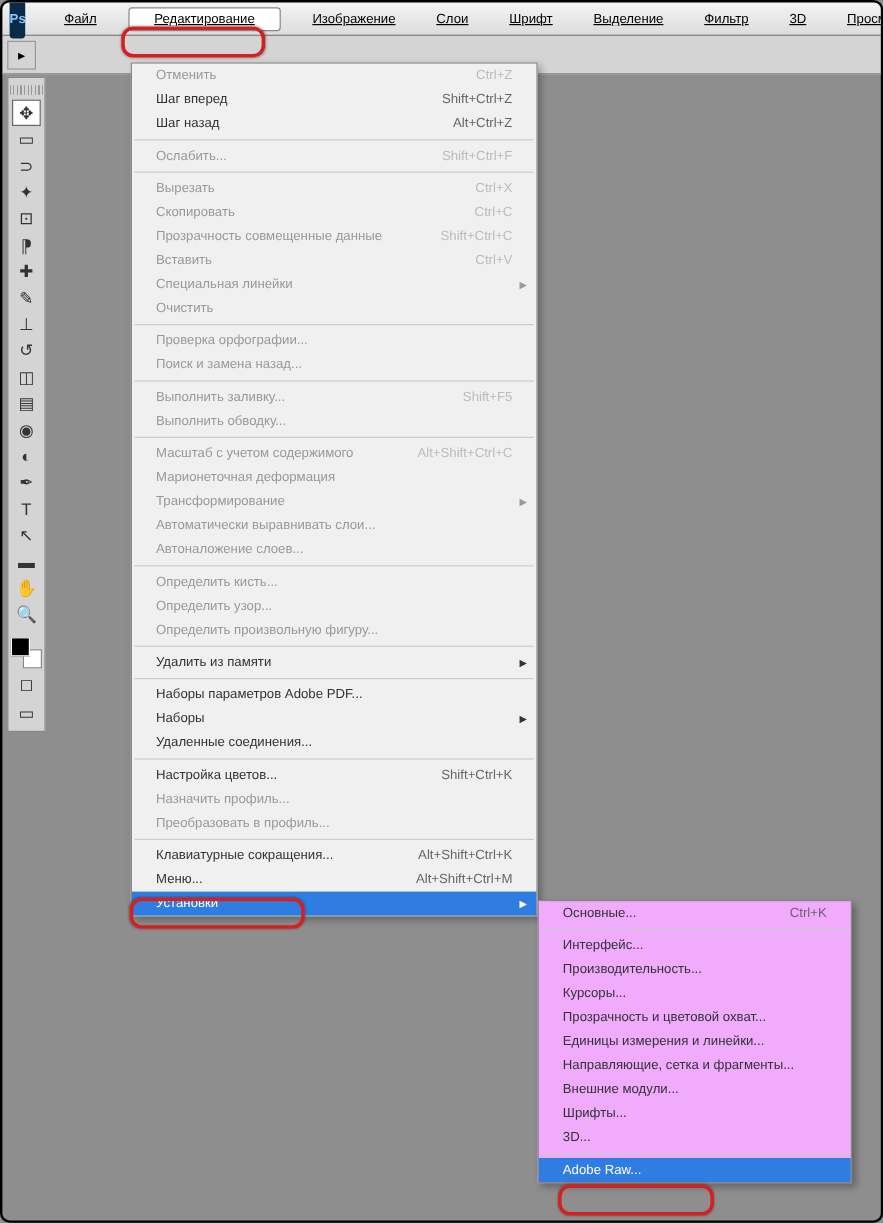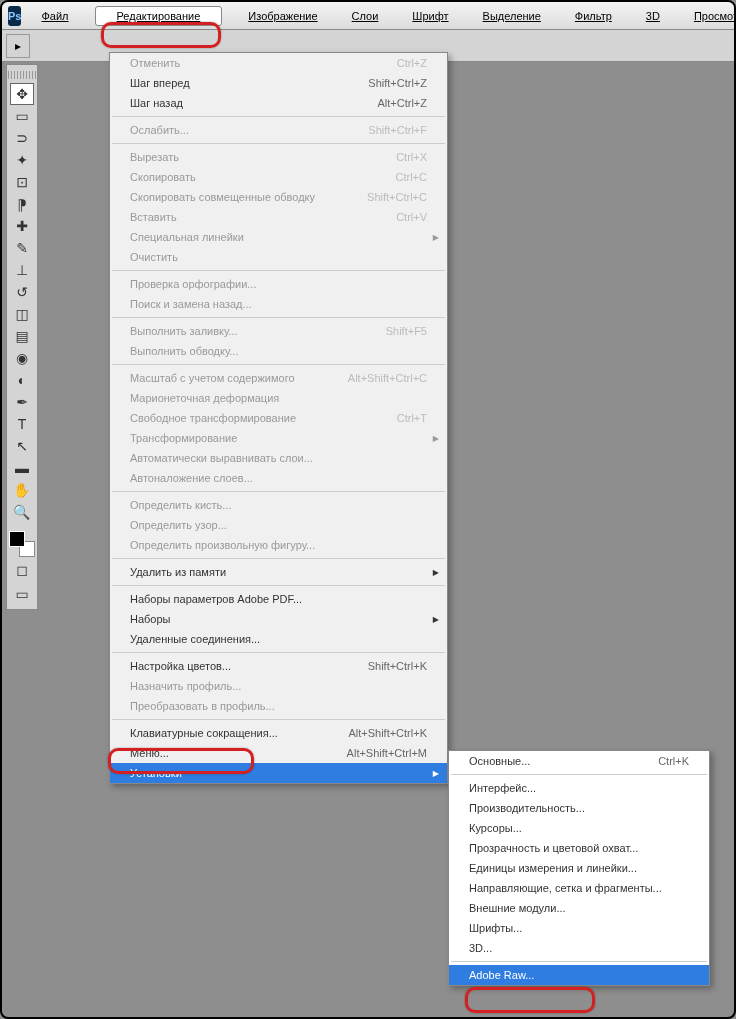--- a/index.html
+++ b/index.html
@@ -1,38 +1,38 @@
 <!DOCTYPE html>
 <html><head>
 <meta charset="utf-8">
 <style>
 *{margin:0;padding:0;box-sizing:border-box;font-family:Tahoma,Arial,sans-serif;font-size:11px;user-select:none}
 body{background:#8e8e8e;width:736px;height:1019px;overflow:hidden;position:relative;border:2px solid #000;border-radius:8px}
 .app-header{height:28px;background:linear-gradient(#f4f4f4,#dcdcdc);display:flex;align-items:center;padding:0 6px;border-bottom:1px solid #888}
-.ps-logo{width:20px;height:20px;background:#0a2a4a;border-radius:3px;color:#8ac6ff;font-weight:bold;font-size:11px;display:flex;align-items:center;justify-content:center;margin-right:12px}
+.ps-logo{width:20px;height:32px;background:#0a2a4a;border-radius:3px;color:#8ac6ff;font-weight:bold;font-size:11px;display:flex;align-items:center;justify-content:center;margin-right:24px}
 .menu-bar{display:flex;gap:18px}
 .menu-item{padding:4px 8px;cursor:pointer;text-decoration:underline}
 .menu-item.active{background:#fff;border:1px solid #888;border-radius:3px;padding:3px 21px}
 .options-bar{height:32px;background:#d4d4d4;border-bottom:1px solid #888;display:flex;align-items:center;padding:0 4px;gap:4px}
 .option-btn{width:24px;height:24px;background:#d4d4d4;border:1px solid #999;display:flex;align-items:center;justify-content:center;font-size:12px}
 .toolbox{position:absolute;left:4px;top:62px;width:32px;background:#d4d4d4;display:flex;flex-direction:column;align-items:center;padding:4px 0;gap:2px;border:1px solid #888}
 .tool{width:24px;height:22px;display:flex;align-items:center;justify-content:center;cursor:pointer;font-size:14px;color:#333}
 .tool.active{background:#fff;border:1px solid #666}
 .color-swatches{margin-top:6px;position:relative;width:26px;height:26px}
 .fg-color{position:absolute;width:16px;height:16px;background:#000;border:1px solid #fff;top:0;left:0}
 .bg-color{position:absolute;width:16px;height:16px;background:#fff;border:1px solid #888;bottom:0;right:0}
 .dropdown{position:absolute;left:107px;top:50px;width:339px;background:#f0f0f0;border:1px solid #888;box-shadow:3px 3px 6px rgba(0,0,0,0.3)}
 .dd-item{height:20px;display:flex;align-items:center;padding:0 20px;cursor:pointer;color:#333;position:relative}
 .dd-item.disabled{color:#999}
 .dd-item.highlighted{background:#2f7de0;color:#fff}
 .dd-item .shortcut{margin-left:auto;color:#666}
 .dd-item.disabled .shortcut{color:#bbb}
 .dd-item .arrow{position:absolute;right:8px;font-size:8px}
 .dd-sep{height:1px;background:#ccc;margin:3px 2px}
-.submenu{position:absolute;left:446px;top:748px;width:262px;background:#ffffff;border:1px solid #888;box-shadow:3px 3px 6px rgba(0,0,0,0.3)}
+.submenu{position:absolute;left:446px;top:748px;width:262px;background:#f0abfc;border:1px solid #888;box-shadow:3px 3px 6px rgba(0,0,0,0.3)}
 .highlight-ring{position:absolute;border:3px solid #d42020;border-radius:10px;pointer-events:none;box-shadow:0 0 2px rgba(0,0,0,0.4)}
 .ring1{left:99px;top:20px;width:120px;height:26px}
 .ring2{left:106px;top:746px;width:146px;height:26px}
 .ring3{left:463px;top:985px;width:130px;height:26px}
 .grip{width:28px;height:8px;background:repeating-linear-gradient(90deg,#999 0 1px,transparent 1px 3px);margin:2px 0}
 </style>
 </head>
 <body>
 
 <div class="app-header">
@@ -109,21 +109,21 @@
     <div class="dd-sep"></div>
     <div class="dd-item disabled">
       <span>Вырезать</span>
       <span class="shortcut">Ctrl+X</span>
     </div>
     <div class="dd-item disabled">
       <span>Скопировать</span>
       <span class="shortcut">Ctrl+C</span>
     </div>
     <div class="dd-item disabled">
-      <span>Скопировать совмещенные обводку</span>
+      <span>Прозрачность совмещенные данные</span>
       <span class="shortcut">Shift+Ctrl+C</span>
     </div>
     <div class="dd-item disabled">
       <span>Вставить</span>
       <span class="shortcut">Ctrl+V</span>
     </div>
     <div class="dd-item disabled">
       <span>Специальная линейки</span>
       <span class="arrow">▶</span>
     </div>
@@ -145,24 +145,20 @@
     <div class="dd-item disabled">
       <span>Выполнить обводку...</span>
     </div>
     <div class="dd-sep"></div>
     <div class="dd-item disabled">
       <span>Масштаб с учетом содержимого</span>
       <span class="shortcut">Alt+Shift+Ctrl+C</span>
     </div>
     <div class="dd-item disabled">
       <span>Марионеточная деформация</span>
-    </div>
-    <div class="dd-item disabled">
-      <span>Свободное трансформирование</span>
-      <span class="shortcut">Ctrl+T</span>
     </div>
     <div class="dd-item disabled">
       <span>Трансформирование</span>
       <span class="arrow">▶</span>
     </div>
     <div class="dd-item disabled">
       <span>Автоматически выравнивать слои...</span>
     </div>
     <div class="dd-item disabled">
       <span>Автоналожение слоев...</span>

